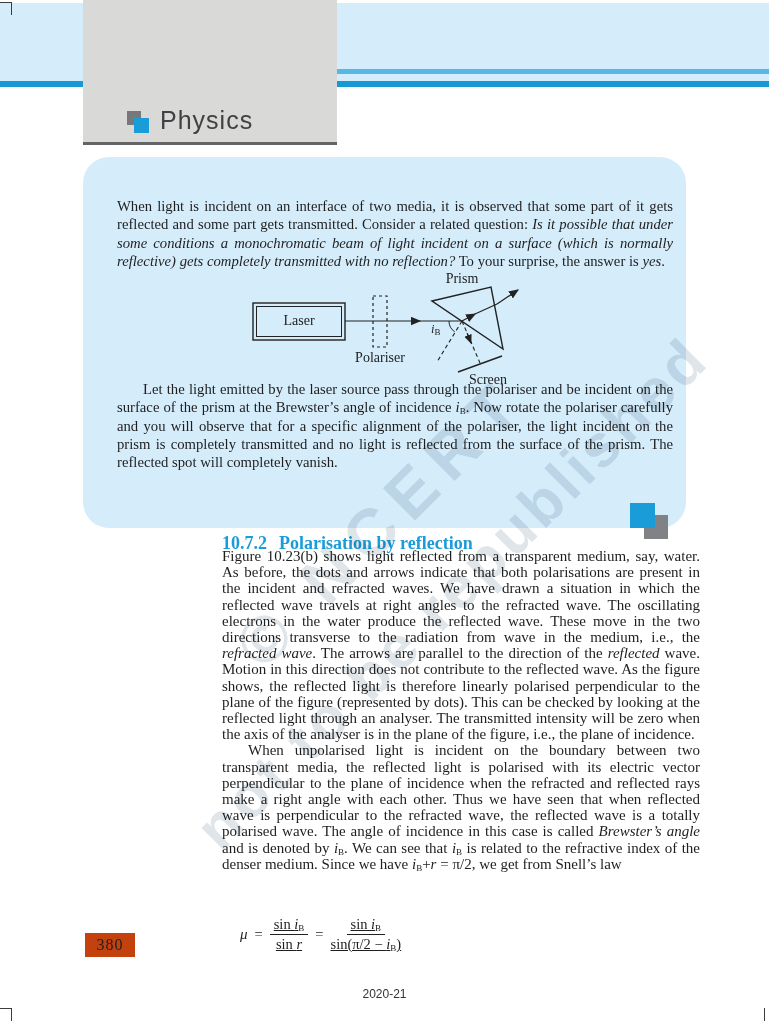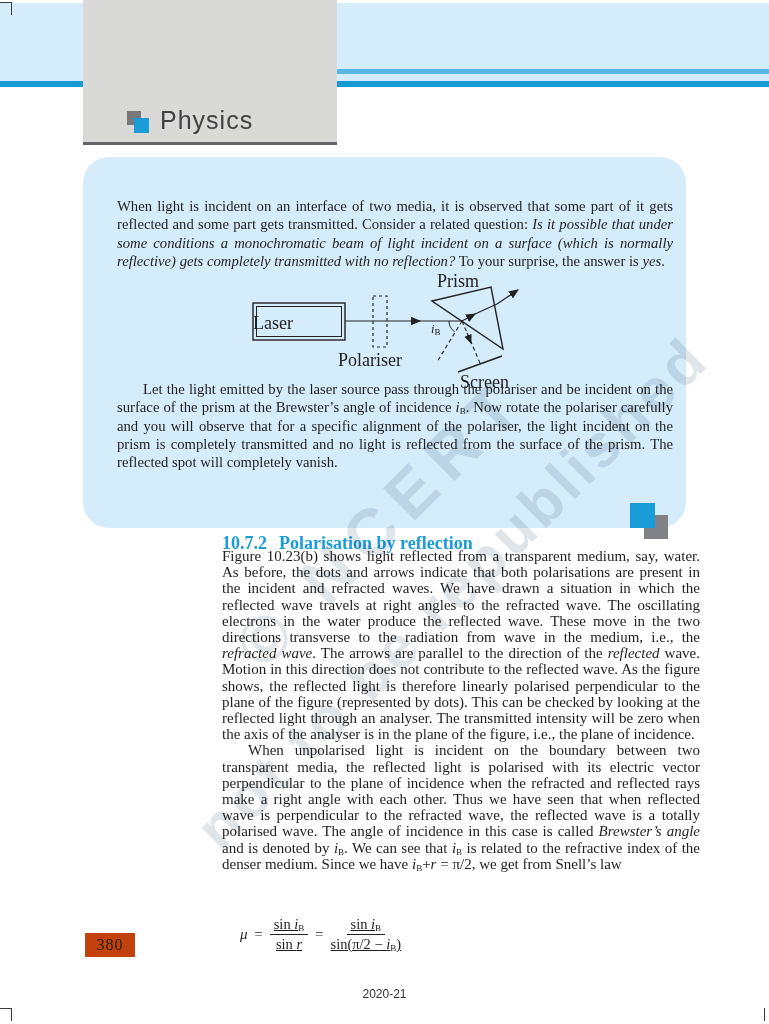--- a/index.html
+++ b/index.html
@@ -31,21 +31,21 @@
           text-align:center;line-height:30px;font-weight:bold;letter-spacing:1px;word-spacing:5px;}
   .banner .lead{font-size:17px;}
   .banner .rest{font-size:12px;}
   .box-text{left:117px;top:197px;width:556px;font-size:14.7px;line-height:18.3px;text-align:justify;}
   .box-text p{margin:0;}
   .box-text p.ind{text-indent:26px;}
   .box-text p.first{margin-bottom:110px;}
 
   
   .diagram{left:230px;top:276px;width:300px;height:115px;}
-  .diag-label{font-size:18px;color:#222;text-align:left;}
+  .diag-label{font-size:14px;color:#222;text-align:center;}
   .lbl-laser{left:253px;top:313px;width:92px;}
   .lbl-polariser{left:338px;top:350px;width:84px;}
   .lbl-prism{left:437px;top:271px;width:50px;}
   .lbl-screen{left:460px;top:372px;width:56px;}
   .lbl-angle{left:431px;top:322px;width:22px;font-size:12.5px;text-align:left;}
 
   
   .sq-gray{left:644px;top:515px;width:24px;height:24px;background:#808285;}
   .sq-blue{left:630px;top:503px;width:25px;height:25px;background:#1a9cd8;}
 

